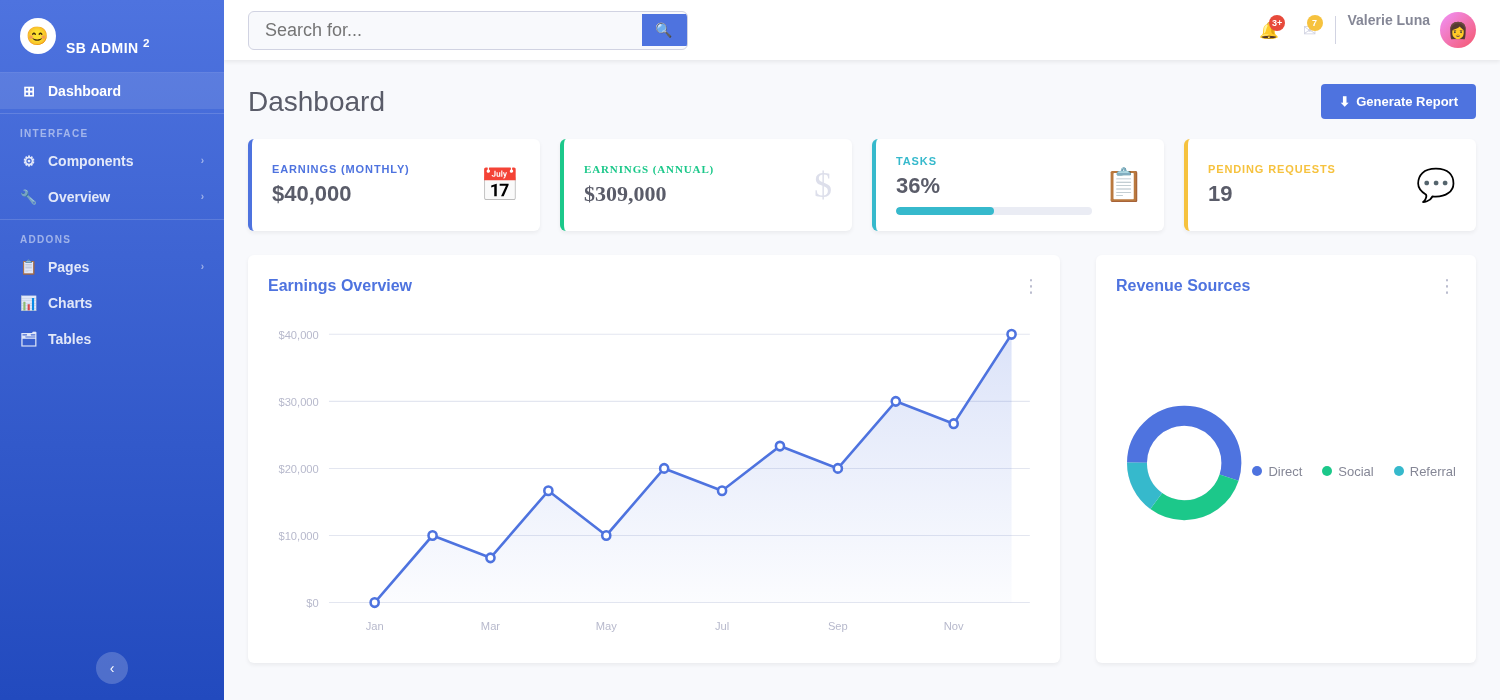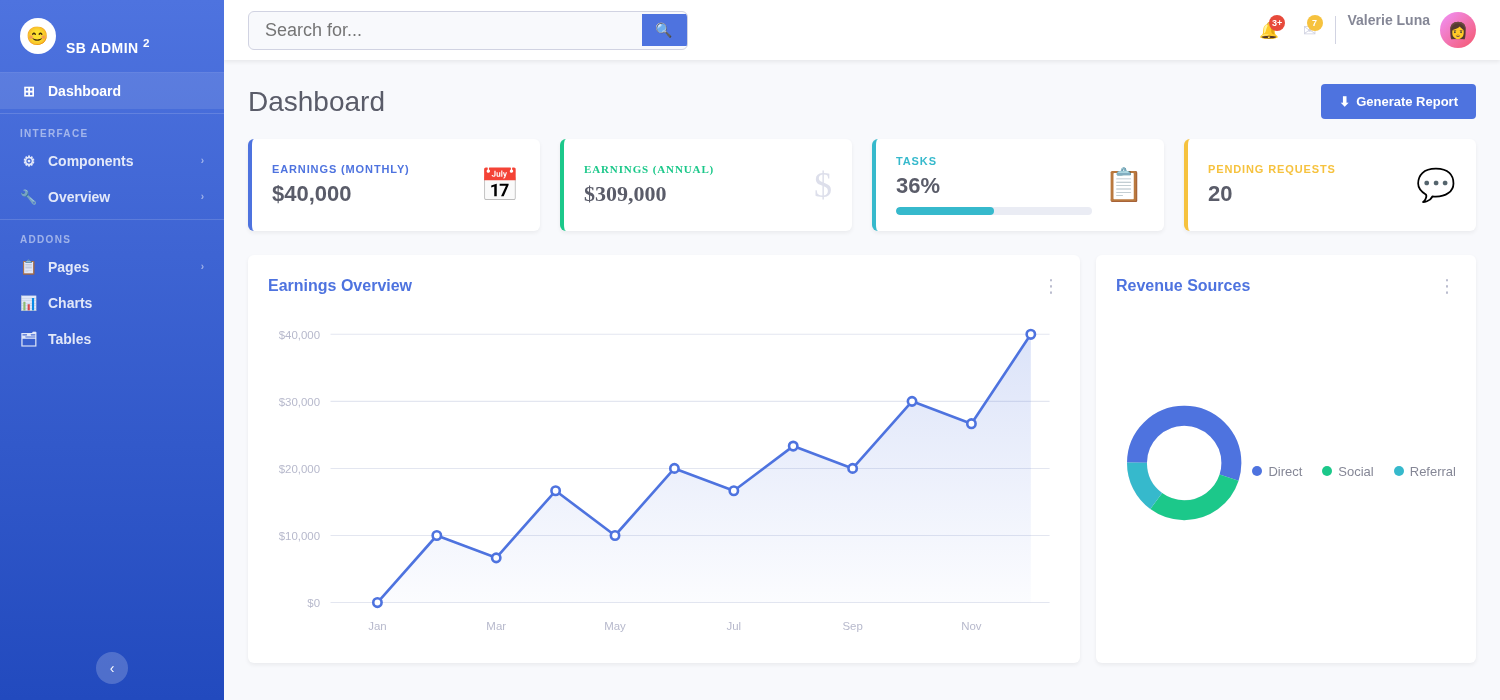--- a/index.html
+++ b/index.html
@@ -253,21 +253,21 @@
     .stat-progress-fill {
       height: 100%;
       background: #1cc88a;
       border-radius: 4px;
     }
 
     
     .charts-row {
       display: grid;
       grid-template-columns: 1fr 380px;
-      gap: 16px;
+      gap: 36px;
     }
     .chart-card {
       background: white;
       border-radius: 6px;
       box-shadow: 0 2px 4px rgba(0,0,0,0.06);
       padding: 20px;
     }
     .chart-header {
       display: flex;
       justify-content: space-between;
@@ -451,21 +451,21 @@
           <div class="stat-progress-bar">
             <div class="stat-progress-fill" style="width:50%;background:#36b9cc;"></div>
           </div>
         </div>
         <div class="stat-icon" style="margin-left:12px;">📋</div>
       </div>
 
       <div class="stat-card yellow">
         <div>
           <div class="stat-label">PENDING REQUESTS</div>
-          <div class="stat-value">20</div>
+          <div class="stat-value">19</div>
         </div>
         <div class="stat-icon">💬</div>
       </div>
     </div>
 
     <div class="charts-row">
 
       <div class="chart-card">
         <div class="chart-header">
           <span class="chart-title">Earnings Overview</span>

